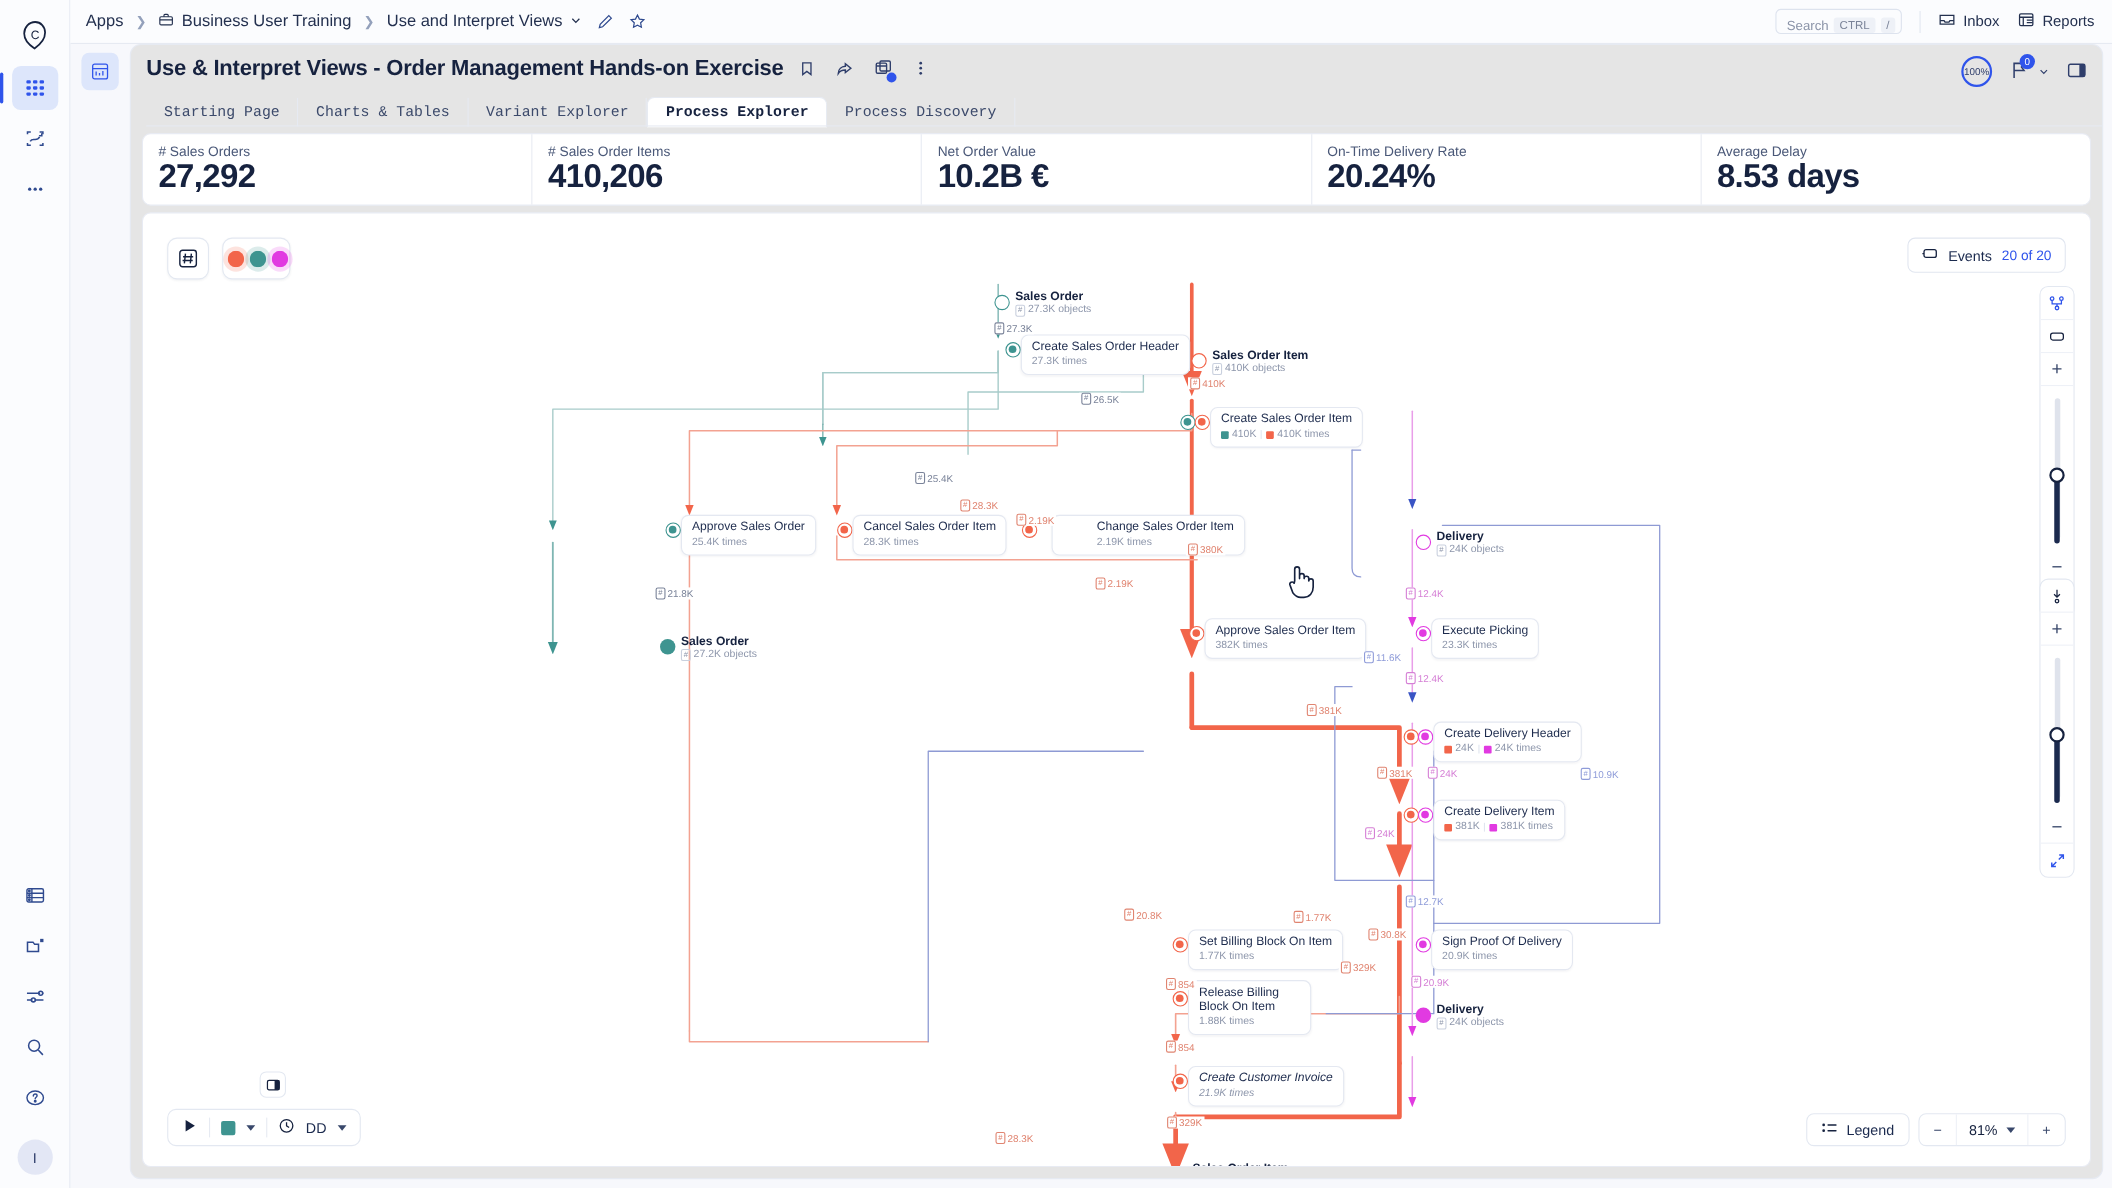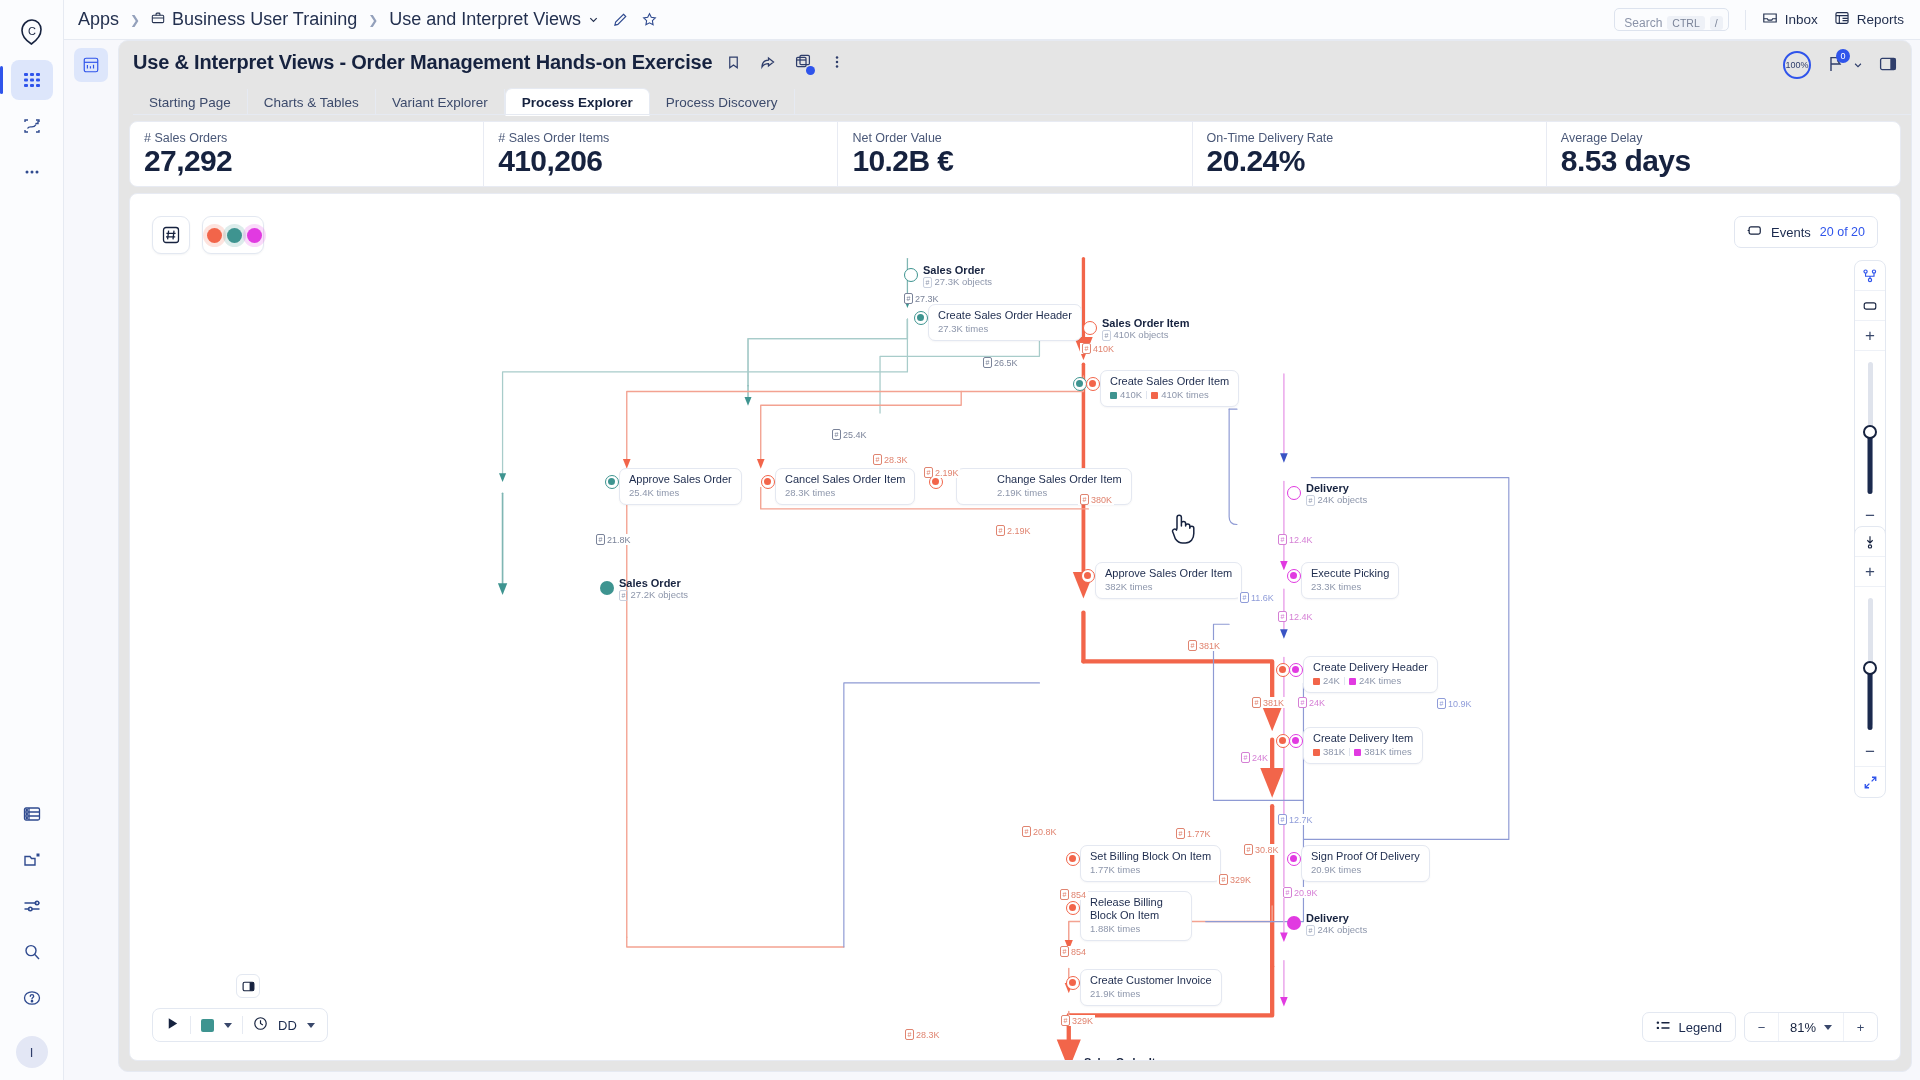--- a/index.html
+++ b/index.html
@@ -34,21 +34,21 @@
     width:32px; height:32px; border-radius:50%; background:#e3e7f5; color:#2f3e6b;
     display:flex; align-items:center; justify-content:center; font-size:13px; margin-top:18px; cursor:pointer;
   }
 
   
   .topbar {
     position:absolute; left:64px; top:0; right:0; height:40px;
     background:#fbfcfe; border-bottom:1px solid #e6eaf2;
     display:flex; align-items:center; padding:0 16px 0 14px; gap:8px;
   }
-  .crumb { display:flex; align-items:center; gap:7px; font-size:18px; color:#23304f; cursor:pointer; white-space:nowrap;}
+  .crumb { display:flex; align-items:center; gap:7px; font-size:15px; color:#23304f; cursor:pointer; white-space:nowrap;}
   .crumb-sep { color:#93a0bb; font-size:12px; margin:0 3px; }
   .icon-btn { display:flex; align-items:center; justify-content:center; cursor:pointer; }
   .topbar-right { margin-left:auto; display:flex; align-items:center; gap:16px; }
   .searchbox {
     display:flex; align-items:flex-end; gap:5px;
     border:1px solid #dde3ee; border-radius:5px; height:23px; padding:0 5px 0 9px;
     background:#fbfcfe; color:#8a93a8; font-size:12px; cursor:text;
   }
   .kbd { background:#eef1f7; border-radius:3px; padding:1px 5px; font-size:10.5px; color:#7a8398; }
   .vdiv { width:1px; height:20px; background:#e2e7f0; }
@@ -69,21 +69,21 @@
     width:28px; height:28px; border-radius:50%; border:2.5px solid #2f54eb;
     display:flex; align-items:center; justify-content:center; font-size:9px; color:#2f3e6b;
   }
   .flag-wrap { position:relative; display:flex; align-items:center; gap:3px; cursor:pointer; }
   .flag-badge {
     position:absolute; left:9px; top:-5px; background:#2f54eb; color:#fff; border-radius:50%;
     width:14px; height:14px; font-size:9px; display:flex; align-items:center; justify-content:center;
   }
 
   
-  .tabs { position:relative; height:28px; margin:2px 0 0 14px; display:flex; align-items:flex-end; }
+  .tabs { position:relative; height:28px; margin:2px 0 0 14px; display:flex; align-items:flex-end;font-family:Liberation Mono, monospace; }
   .tab {
     height:26px; padding:0 16px; font-size:13.5px; color:#3c4a6b; cursor:pointer;
     display:flex; align-items:center; border-right:1px solid #e6eaf2; position:relative;
   }
   .tab.active {
     font-weight:bold; color:#16223f; background:#fff;
     border:1px solid #e6eaf2; border-bottom:1px solid #fff; border-radius:7px 7px 0 0;
     height:28px; margin-bottom:-1px; border-right:1px solid #e6eaf2;
   }
   .tabs-rule { position:absolute; left:0; right:0; bottom:0; height:1px; background:#e6eaf2; }
@@ -779,21 +779,21 @@
             <div class="nb-title" style="white-space: normal; max-width: 92px;">Release Billing Block On Item</div>
             <div class="nb-sub">
               <span class="nb-chip">
                 <span>1.88K times</span>
               </span>
             </div>
           </div>
           <div class="ring" style="left: 936px; top: 782px; width: 14px; height: 14px; border: 1.6px solid rgb(242, 101, 74);">
             <div style="position: absolute; left: 2.4px; top: 2.4px; width: 7px; height: 7px; border-radius: 50%; background: rgb(242, 101, 74);"></div>
           </div>
-          <div class="nodebox" style="left: 950px; top: 775px;">
+          <div class="nodebox" style="left: 950px; top: 775px; font-style: italic;">
             <div class="nb-title">Create Customer Invoice</div>
             <div class="nb-sub">
               <span class="nb-chip">
                 <span>21.9K times</span>
               </span>
             </div>
           </div>
           <div class="edge-label" style="left: 772px; top: 99px; color: rgb(122, 131, 153);">
             <span class="hash" style="color: rgb(122, 131, 153); border-color: rgb(122, 131, 153);">#</span>
             <span>27.3K</span>

